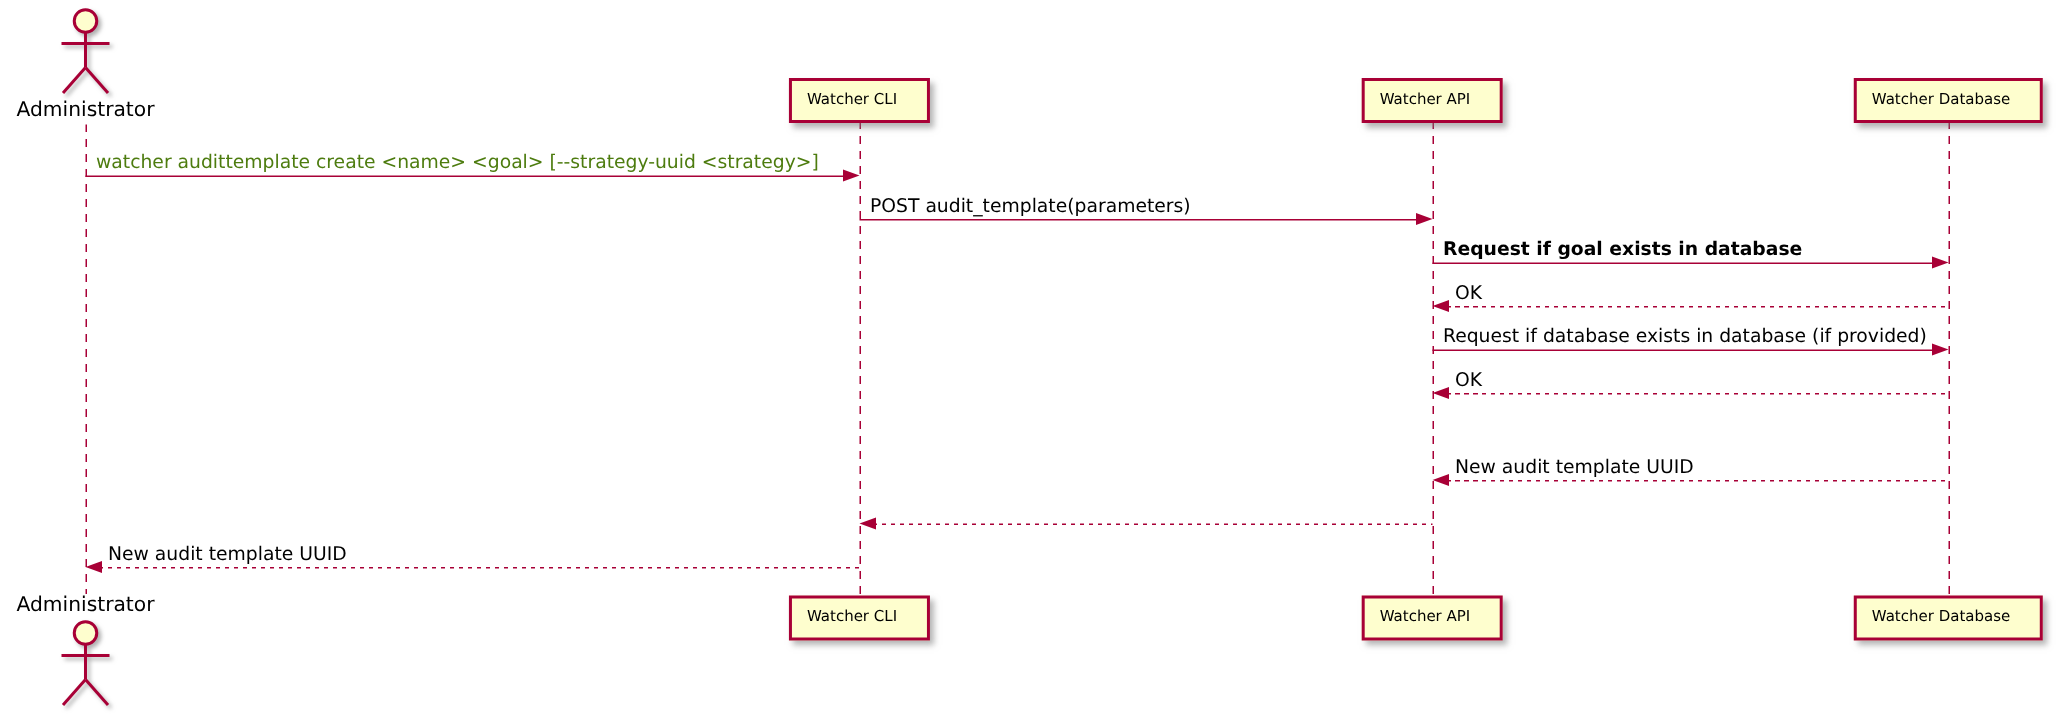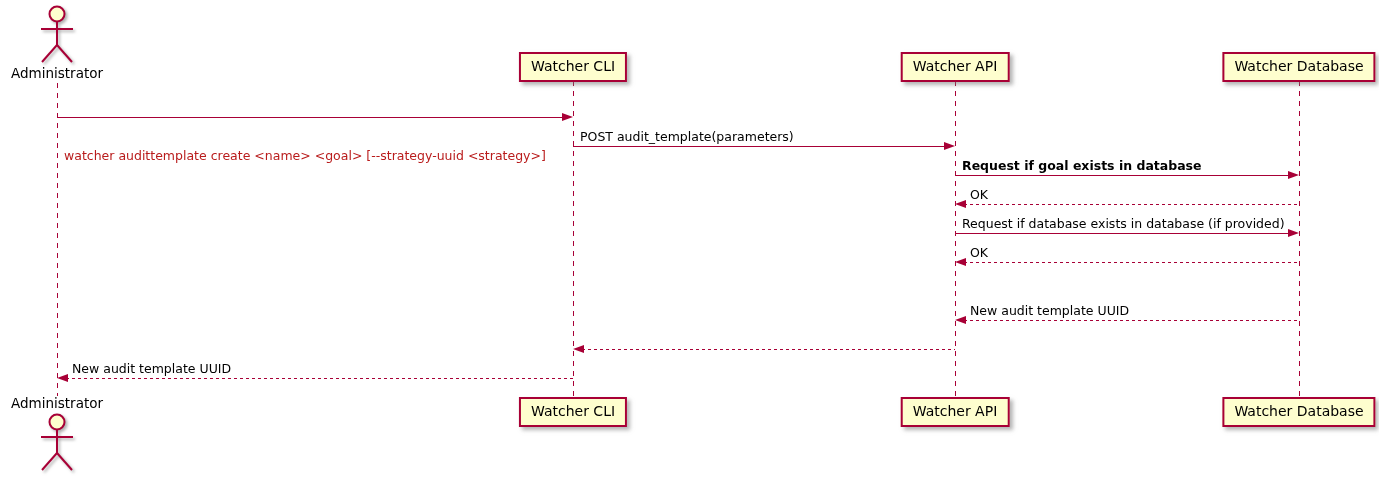--- a/index.html
+++ b/index.html
@@ -11,22 +11,22 @@
     height: 483px;
     overflow: hidden;
     background: #ffffff;
     border-radius: 27px;
   }
   .lifeline { position: absolute; width: 1px; }
   .pbox {
     position: absolute;
     transform: translateX(-50%);
     border: 2px solid;
-    padding: 4px 10px 5px 10px;
-    font-size: 14px;
+    padding: 4px 20px 5px 10px;
+    font-size: 10px;
     line-height: 17px;
     color: #000;
     white-space: nowrap;
     box-shadow: 3px 3px 4px rgba(120,120,120,0.55);
   }
   .actor-label {
     position: absolute;
     transform: translateX(-50%);
     font-size: 13.5px;
     color: #000;
@@ -82,21 +82,21 @@
     <div class="lifeline" style="left: 572.5px; top: 81px; height: 316px; background-image: repeating-linear-gradient(rgb(168, 0, 54) 0px, rgb(168, 0, 54) 5px, transparent 5px, transparent 10px);"></div>
     <div class="pbox" style="left: 573px; top: 52px; border-color: rgb(168, 0, 54); background: rgb(254, 254, 206); color: rgb(0, 0, 0);">Watcher CLI</div>
     <div class="pbox" style="left: 573px; top: 397px; border-color: rgb(168, 0, 54); background: rgb(254, 254, 206); color: rgb(0, 0, 0);">Watcher CLI</div>
     <div class="lifeline" style="left: 954.5px; top: 81px; height: 316px; background-image: repeating-linear-gradient(rgb(168, 0, 54) 0px, rgb(168, 0, 54) 5px, transparent 5px, transparent 10px);"></div>
     <div class="pbox" style="left: 955px; top: 52px; border-color: rgb(168, 0, 54); background: rgb(254, 254, 206); color: rgb(0, 0, 0);">Watcher API</div>
     <div class="pbox" style="left: 955px; top: 397px; border-color: rgb(168, 0, 54); background: rgb(254, 254, 206); color: rgb(0, 0, 0);">Watcher API</div>
     <div class="lifeline" style="left: 1298.5px; top: 81px; height: 316px; background-image: repeating-linear-gradient(rgb(168, 0, 54) 0px, rgb(168, 0, 54) 5px, transparent 5px, transparent 10px);"></div>
     <div class="pbox" style="left: 1299px; top: 52px; border-color: rgb(168, 0, 54); background: rgb(254, 254, 206); color: rgb(0, 0, 0);">Watcher Database</div>
     <div class="pbox" style="left: 1299px; top: 397px; border-color: rgb(168, 0, 54); background: rgb(254, 254, 206); color: rgb(0, 0, 0);">Watcher Database</div>
     <div class="msg" style="left: 57px; top: 100px; width: 516px;">
-      <div class="msg-label" style="left: 7px; color: #b91c1c; margin-top: 48px;">watcher audittemplate create &lt;name&gt; &lt;goal&gt; [--strategy-uuid &lt;strategy&gt;]</div>
+      <div class="msg-label" style="left: 7px; color: #4d7c0f;">watcher audittemplate create &lt;name&gt; &lt;goal&gt; [--strategy-uuid &lt;strategy&gt;]</div>
       <div class="msg-line" style="background: rgb(168, 0, 54); left: 0px; right: 9px;"></div>
       <div class="arrowhead right" style="right: 0px; border-left-color: rgb(168, 0, 54);"></div>
     </div>
     <div class="msg" style="left: 573px; top: 129px; width: 382px;">
       <div class="msg-label" style="left: 7px; color: rgb(0, 0, 0);">POST audit_template(parameters)</div>
       <div class="msg-line" style="background: rgb(168, 0, 54); left: 0px; right: 9px;"></div>
       <div class="arrowhead right" style="right: 0px; border-left-color: rgb(168, 0, 54);"></div>
     </div>
     <div class="msg" style="left: 955px; top: 158px; width: 344px;">
       <div class="msg-label" style="left: 7px; color: rgb(0, 0, 0); font-weight: bold;">Request if goal exists in database</div>

